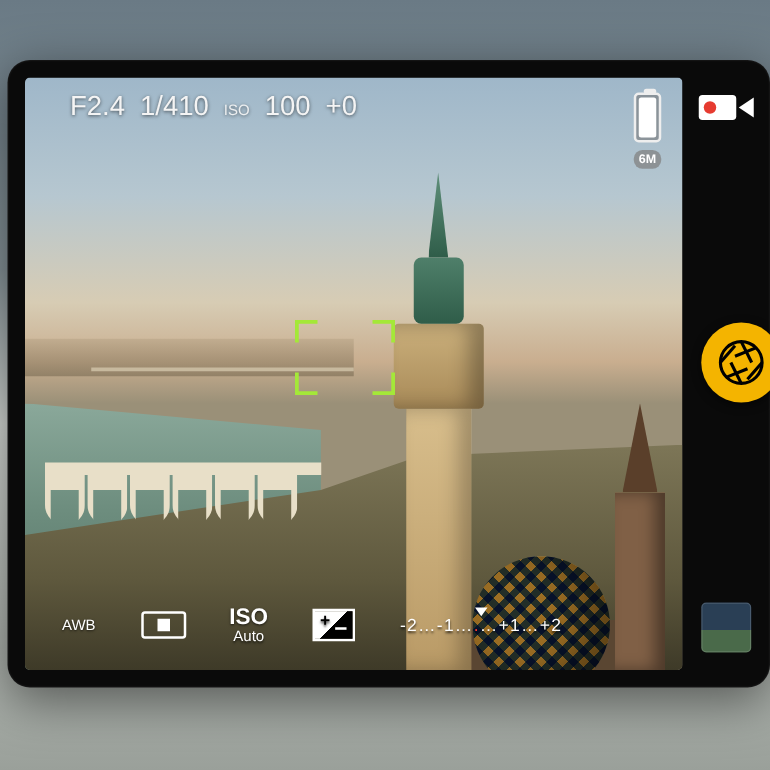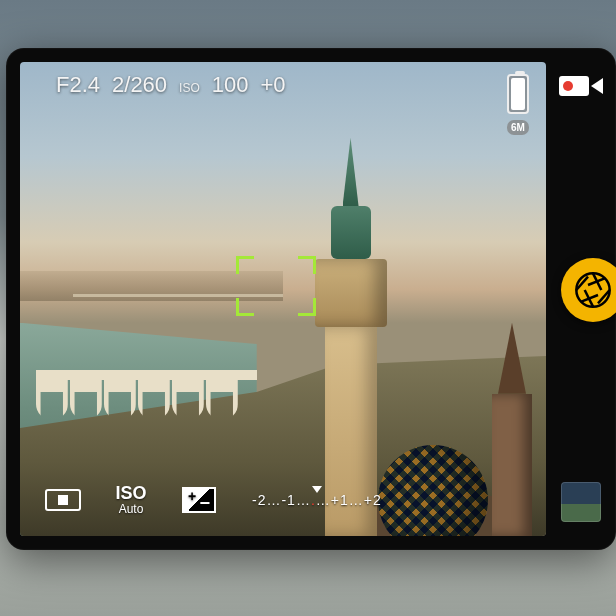--- a/index.html
+++ b/index.html
@@ -222,41 +222,44 @@
         <div class="tower-bell"></div>
           <div class="tower-spire"></div>
       </div>
       <div class="tower2">
         <div class="tower2-body"></div>
           <div class="tower2-spire"></div>
       </div>
 
       <div class="top-readout">
         <span>F2.4</span>
-        <span>2/260</span>
+        <span>1/410</span>
         <span class="iso-lbl">ISO</span>
         <span>100</span>
         <span>+0</span>
       </div>
 
       <div class="battery-group">
         <div class="battery">
           <div class="battery-fill"></div>
         </div>
         <div class="res-badge">6M</div>
       </div>
 
       <div class="focus-box">
         <span class="tl"></span>
           <span class="tr"></span>
           <span class="bl"></span>
           <span class="br"></span>
       </div>
 
       <div class="bottom-row">
+        <div class="btn">
+          <span>AWB</span>
+        </div>
         <div class="btn">
           <span class="meter-icon">
               <span class="dot"></span>
             </span>
         </div>
         <div class="btn iso-btn">
           <b>ISO</b>
           <span>Auto</span>
         </div>
         <div class="btn">

